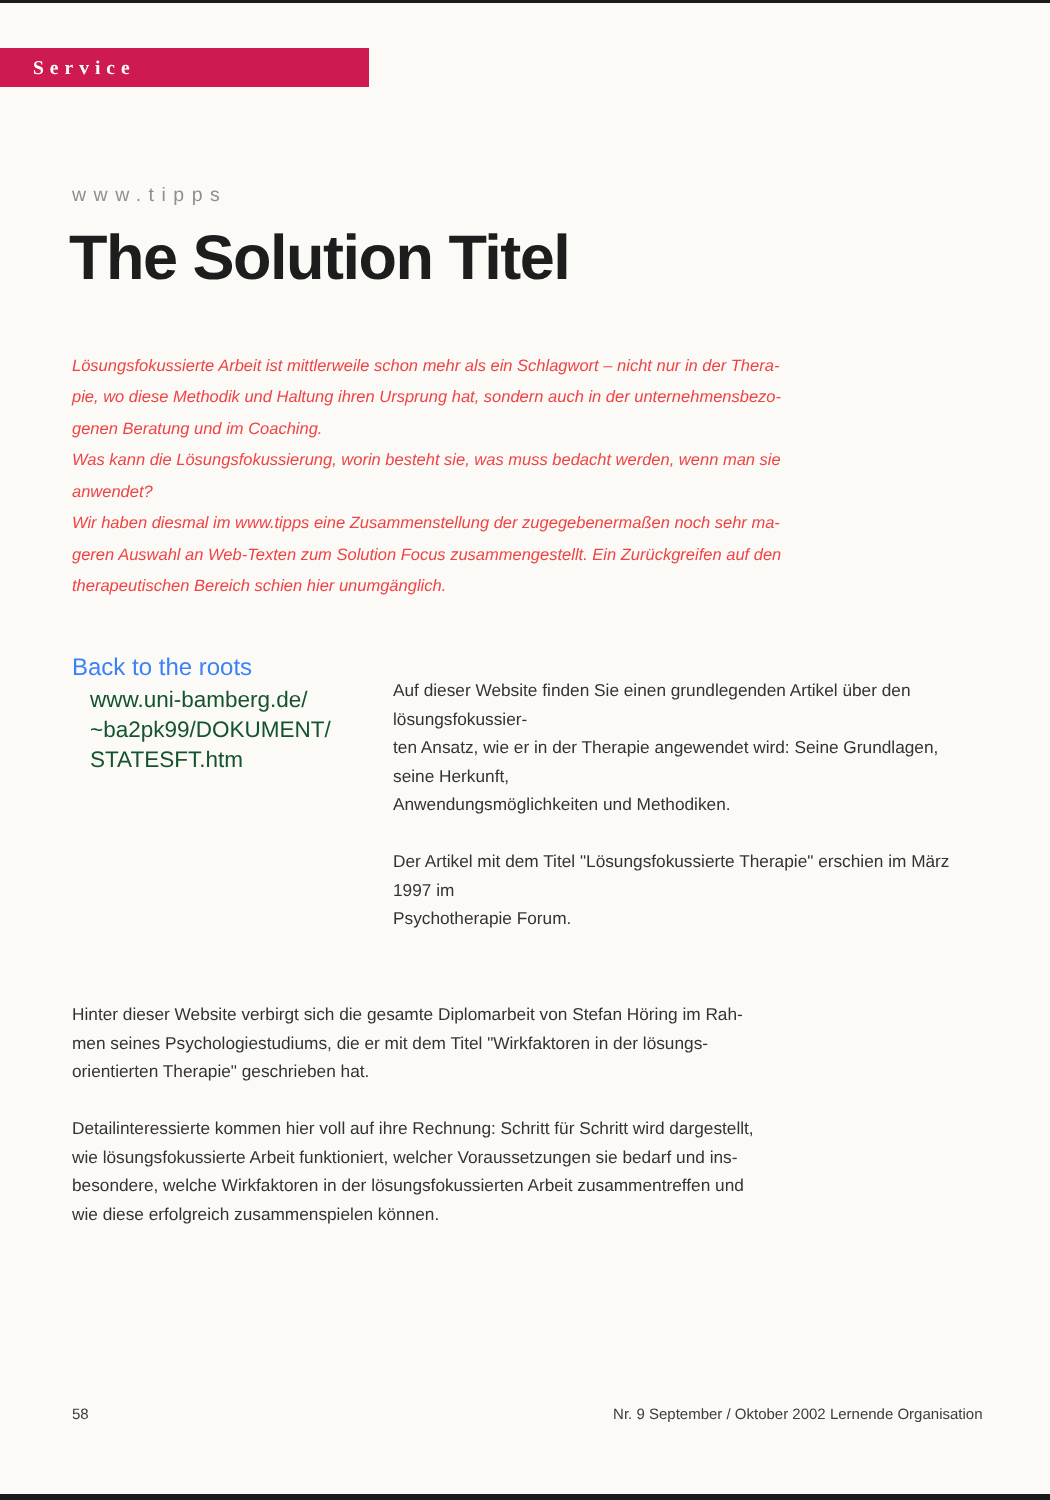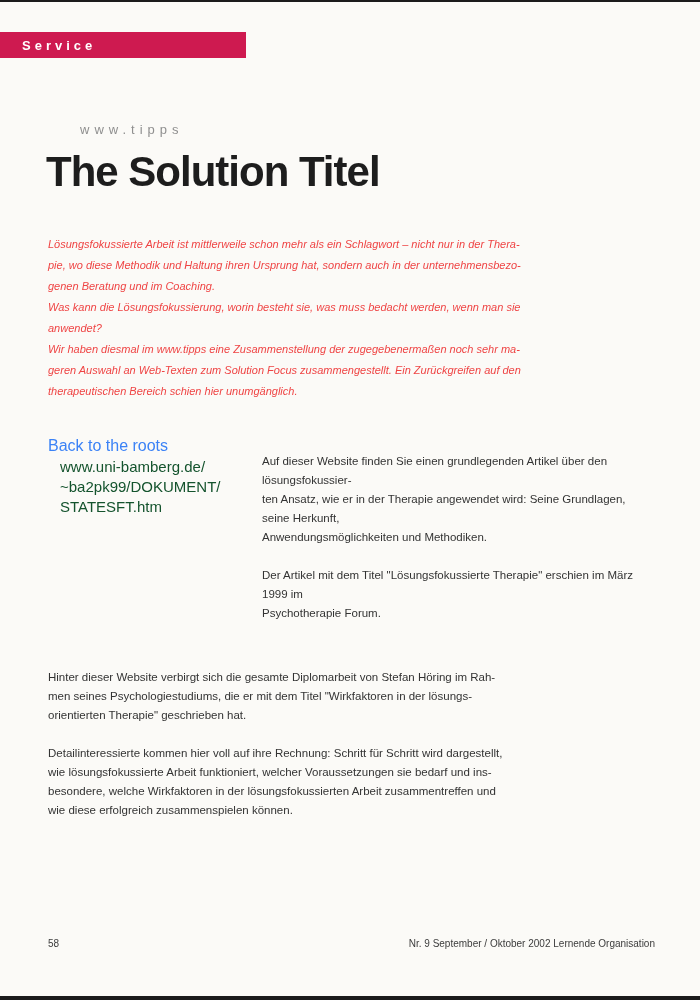--- a/index.html
+++ b/index.html
@@ -35,30 +35,30 @@
     background: #ce1a50;
     display: flex;
     align-items: center;
   }
   .service-bar span {
     color: #ffffff;
     font-size: 13px;
     font-weight: bold;
     letter-spacing: 4px;
     padding-left: 22px;
+    font-family: Liberation Serif, serif;
   }
 
   .kicker {
     position: absolute;
     left: 48px;
     top: 122px;
     font-size: 13px;
     letter-spacing: 5px;
     color: #8f8f8f;
-    margin-left: 32px;
   }
 
   .title {
     position: absolute;
     left: 46px;
     top: 148px;
     margin: 0;
     font-size: 42px;
     font-weight: bold;
     letter-spacing: -1px;
@@ -156,21 +156,21 @@
     <div class="left-col">
       <div class="sec-heading">Back to the roots</div>
       <a class="sec-url">www.uni-bamberg.de/
 ~ba2pk99/DOKUMENT/
 STATESFT.htm</a>
     </div>
     <div class="right-col">
       <p>Auf dieser Website finden Sie einen grundlegenden Artikel über den lösungsfokussier-
 ten Ansatz, wie er in der Therapie angewendet wird: Seine Grundlagen, seine Herkunft,
 Anwendungsmöglichkeiten und Methodiken.</p>
-      <p>Der Artikel mit dem Titel "Lösungsfokussierte Therapie" erschien im März 1999 im
+      <p>Der Artikel mit dem Titel "Lösungsfokussierte Therapie" erschien im März 1997 im
 Psychotherapie Forum.</p>
     </div>
   </div>
 
   <div class="section" style="top:652px">
     <div class="right-col">
       <p>Hinter dieser Website verbirgt sich die gesamte Diplomarbeit von Stefan Höring im Rah-
 men seines Psychologiestudiums, die er mit dem Titel "Wirkfaktoren in der lösungs-
 orientierten Therapie" geschrieben hat.</p>
       <p>Detailinteressierte kommen hier voll auf ihre Rechnung: Schritt für Schritt wird dargestellt,

